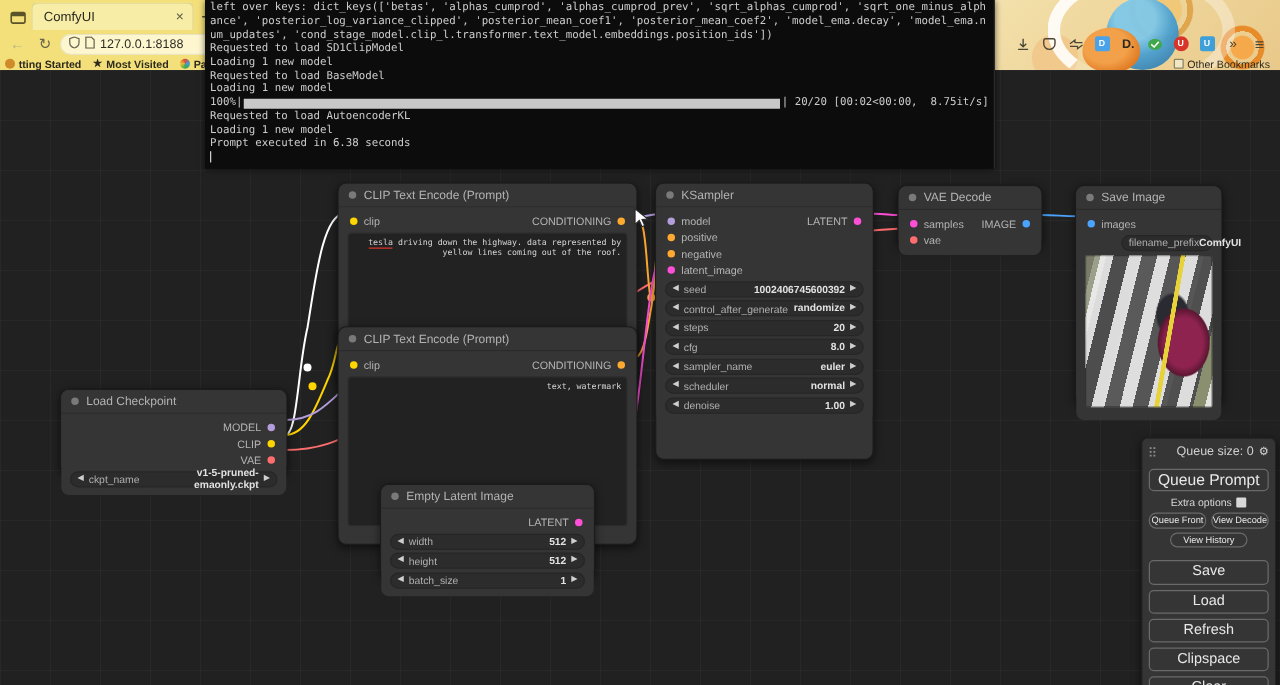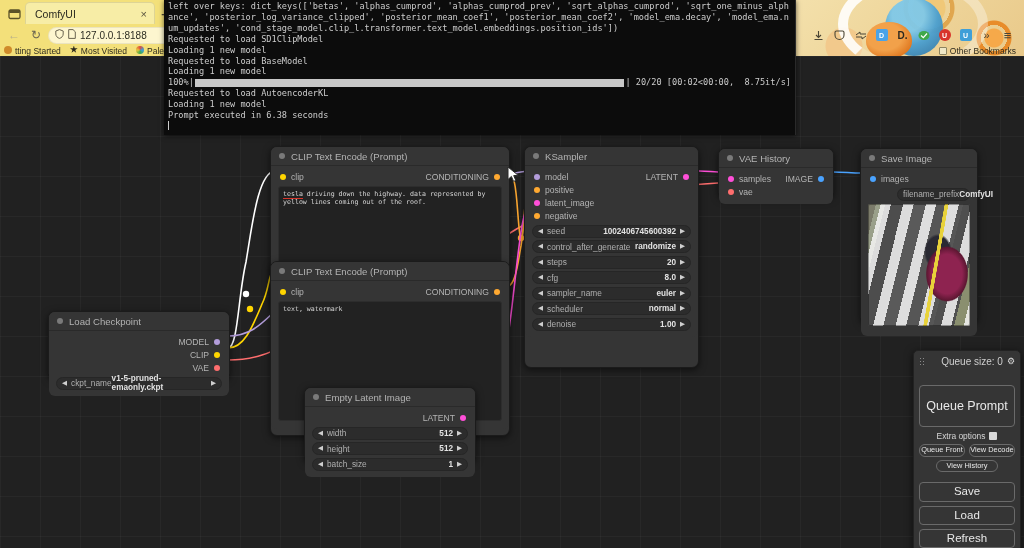--- a/index.html
+++ b/index.html
@@ -98,21 +98,21 @@
   }
   .ext-sq { width: 12px; height: 12px; border-radius: 2px; display:flex;align-items:center;justify-content:center;
             font-size:7px;color:#fff;font-weight:bold; }
 
   
   .bookmarks {
     position: absolute; left: 0; top: 45px; width: 1024px; height: 11px;
     display: flex; align-items: center; gap: 9px; padding: 0 4px;
     font-size: 8.5px; color: #2e2b1e; white-space: nowrap;
   }
-  .bm { display: flex; align-items: flex-start; gap: 3px; cursor: pointer; }
+  .bm { display: flex; align-items: center; gap: 3px; cursor: pointer; font-weight: bold; }
   .bm-dot { width: 8px; height: 8px; border-radius: 2px; flex: none; }
   .bm-right { margin-left: auto; display:flex; align-items:center; gap:3px; padding-right: 4px; color:#2e2b1e; }
 
   
   .terminal {
     position: absolute; left: 164px; top: 0; width: 632px; height: 135px;
     background: #0c0c0c; color: #cccccc;
     font-family: "DejaVu Sans Mono", "Liberation Mono", monospace;
     font-size: 8.6px; line-height: 10.9px;
     padding: 1px 4px 0 4px;
@@ -143,20 +143,21 @@
   }
   .links-svg { position: absolute; left:0; top:0; width:1024px; height:492px; pointer-events:none; z-index: 12; }
 
   
   .node {
     position: absolute; background: #353535;
     border: 1px solid #1b1b1b; border-radius: 7px;
     box-shadow: 0 2px 7px rgba(0,0,0,0.55);
     z-index: 20;
     color: #b6b6b6;
+    text-align: right;
   }
   .node-title {
     height: 19px; display: flex; align-items: center; gap: 6px;
     padding: 0 8px; font-size: 9.6px; color: #b3b3b3;
     background: #353535; border-radius: 6px 6px 0 0;
     border-bottom: 1px solid #2a2a2a;
   }
   .node-dot { width: 6px; height: 6px; border-radius: 50%; background: #7a7a7a; flex: none; }
   .node-body { padding: 4px 0 6px 0; background: #353535; border-radius: 0 0 6px 6px; }
 
@@ -228,21 +229,21 @@
     background-size: 3px 3px;
   }
   .queue-size { flex:1; text-align:right; font-size:10px; color:#cfcfcf; }
   .gear { font-size: 9px; color:#d8d8d8; cursor:pointer; }
   .btn {
     display:block; width:100%; background:#353535; border:1px solid #6a6a6a;
     border-radius: 4px; color:#e8e8e8; font-size: 11.5px; text-align:center;
     padding: 2px 0; margin-top: 4px; cursor: pointer; line-height: 1.15;
     font-family: "Liberation Sans", sans-serif;
   }
-  .btn.queue { font-size: 12.5px; margin-top: 18px; padding: 13px 0; }
+  .btn.queue { font-size: 12.5px; margin-top: 8px; padding: 1px 0; }
   .btn.small { font-size: 7.4px; padding: 1px 0; border-radius: 6px; margin-top:0; }
   .extra-row {
     display:flex; align-items:center; justify-content:center; gap:4px;
     margin-top: 4px; font-size: 8.4px; color:#d6d6d6;
   }
   .chk { width:8px; height:8px; background:#d8d8d8; border-radius:1px; display:inline-block; }
   .small-row { display:flex; gap:4px; margin-top:3px; }
   .small-row .btn.small { flex:1; }
   .small-row.center { justify-content:center; }
   .small-row.center .btn.small { flex: 0 0 62px; }
@@ -452,28 +453,28 @@
         </span>
       </div>
       <div class="io-row">
         <span class="io-in">
           <span class="port cond"></span>
           <span class="lbl">positive</span>
         </span>
       </div>
       <div class="io-row">
         <span class="io-in">
+          <span class="port cond"></span>
+          <span class="lbl">negative</span>
+        </span>
+      </div>
+      <div class="io-row">
+        <span class="io-in">
           <span class="port latent"></span>
           <span class="lbl">latent_image</span>
-        </span>
-      </div>
-      <div class="io-row">
-        <span class="io-in">
-          <span class="port cond"></span>
-          <span class="lbl">negative</span>
         </span>
       </div>
 
       <div class="widget">
         <span class="arr l">◀</span>
         <span class="wname">seed</span>
         <span class="wval">1002406745600392</span>
         <span class="arr r">▶</span>
       </div>
       <div class="widget combo">
@@ -511,21 +512,21 @@
         <span class="wname">denoise</span>
         <span class="wval">1.00</span>
         <span class="arr r">▶</span>
       </div>
     </div>
   </div>
 
   <div class="node" style="left:718px;top:92px;width:116px;height:50px;">
     <div class="node-title">
       <span class="node-dot"></span>
-      <span>VAE History</span>
+      <span>VAE Decode</span>
     </div>
     <div class="node-body">
       <div class="io-row">
         <span class="io-in">
           <span class="port latent"></span>
           <span class="lbl">samples</span>
         </span>
         <span class="io-out">
           <span class="lbl">IMAGE</span>
           <span class="port image"></span>

